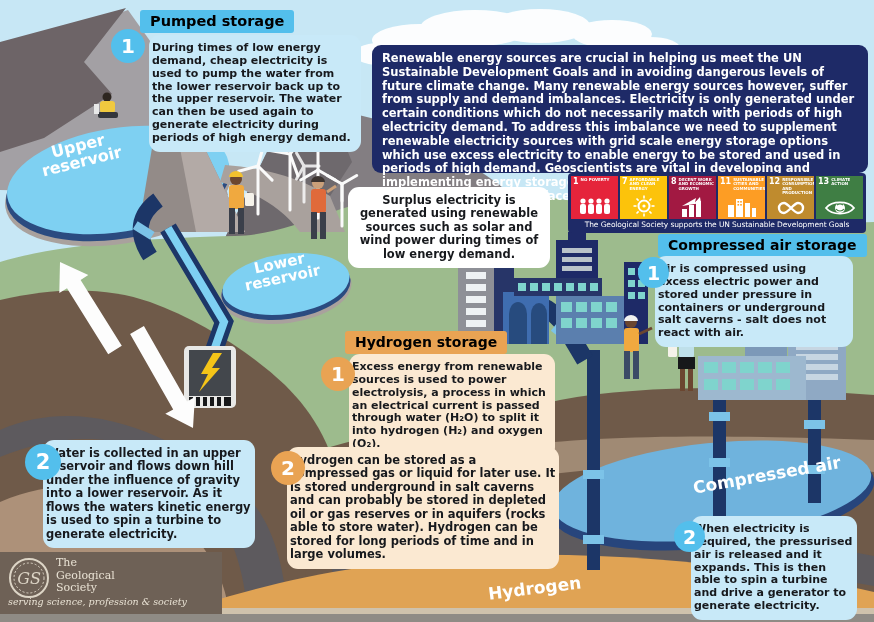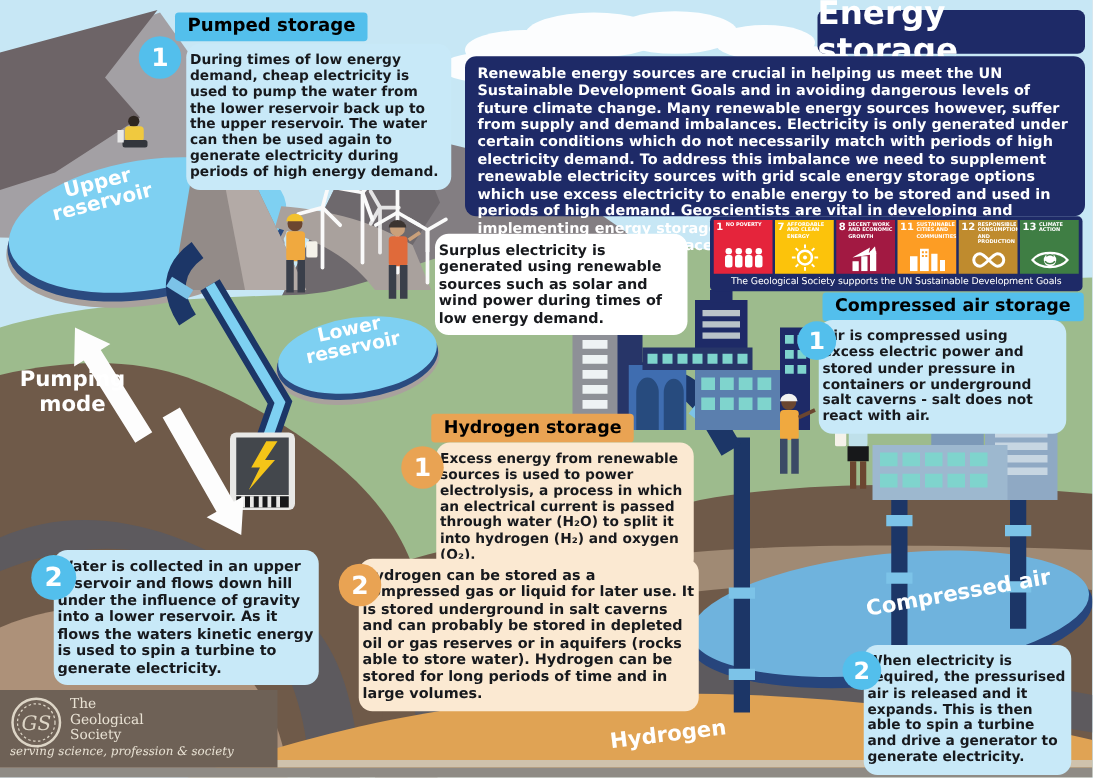--- a/index.html
+++ b/index.html
@@ -5,21 +5,21 @@
   html,body{margin:0;padding:0;background:#e8e8e8;}
   #poster{position:relative;width:874px;height:622px;overflow:hidden;background:#c7e7f5;
           font-family:"DejaVu Sans","Liberation Sans",sans-serif;}
   #scene{position:absolute;left:0;top:0;width:874px;height:622px;}
   .banner{position:absolute;color:#000000;font-weight:bold;font-size:14.5px;padding:3px 10px 4px;border-radius:3px;white-space:nowrap;}
   .banner.blue{background:#53bfec;}
   .banner.orange{background:#e9a353;}
   .callout{position:absolute;font-weight:bold;color:#17191d;border-radius:11px;padding:7px 3px;line-height:1.17;}
   .callout.blue{background:#c8e9f8;}
   .callout.cream{background:#fbe9d2;}
-  .callout.white{background:#ffffff;}
+  .callout.white{background:#ffffff;text-align:center;}
   .navybox{position:absolute;background:#1e2a67;color:#fff;font-weight:bold;border-radius:9px;}
   .num{position:absolute;border-radius:50%;color:#fff;font-weight:bold;display:flex;align-items:center;justify-content:center;z-index:5;}
   .num.blue{background:#53bfec;}
   .num.orange{background:#e9a353;}
   .scenelabel{position:absolute;color:#fff;font-weight:bold;line-height:1.02;}
   #title-box{position:absolute;left:654px;top:8px;width:214px;height:35px;background:#1e2a67;border-radius:6px;
              display:flex;align-items:center;justify-content:center;color:#fff;font-weight:bold;font-size:26px;}
   #intro-box{left:372px;top:45px;width:476px;height:114px;font-size:11.5px;line-height:1.2;padding:7px 10px;}
   #sdg-panel{position:absolute;left:568px;top:173px;width:298px;height:60px;background:#1e2a67;border-radius:4px;padding:3px 3px 0 3px;box-sizing:border-box;}
   #sdg-tiles{display:flex;gap:2px;}
@@ -305,21 +305,20 @@
       </g>
     </g>
 
     <polygon fill="#fdfdfd" points="108.2,354.2 121.8,345.8 80.6,279.9 88.3,275.1 60,262 59.3,293.1 67,288.3"></polygon>
     <polygon fill="#fdfdfd" points="130.1,334.0 143.9,326.0 187.0,401.4 194.9,397.0 193,428 165.3,413.8 173.2,409.4"></polygon>
 
     <rect x="0" y="608" width="874" height="6" fill="#cfc2ac"></rect>
     <rect x="0" y="614" width="874" height="8" fill="#8f8b85"></rect>
   </svg>
 
-  <div id="title-box">Energy storage</div>
 
   <div id="intro-box" class="navybox">Renewable energy sources are crucial in helping us meet the UN Sustainable Development Goals and in avoiding dangerous levels of future climate change. Many renewable energy sources however, suffer from supply and demand imbalances. Electricity is only generated under certain conditions which do not necessarily match with periods of high electricity demand. To address this imbalance we need to supplement renewable electricity sources with grid scale energy storage options which use excess electricity to enable energy to be stored and used in periods of high demand. Geoscientists are vital in developing and implementing energy storage techniques as they require an in depth knowledge of the subsurface.</div>
 
   <div class="banner blue" style="left:140px;top:10px;">Pumped storage</div>
   <div class="num blue" style="left:111px;top:29px;width:34px;height:34px;font-size:20px;">1</div>
   <div class="callout blue" style="left:149px;top:35px;width:206px;font-size:11px;">During times of low energy demand, cheap electricity is used to pump the water from the lower reservoir back up to the upper reservoir. The water can then be used again to generate electricity during periods of high energy demand.</div>
 
   <div class="callout white" style="left:348px;top:187px;width:196px;font-size:11.5px;">Surplus electricity is generated using renewable sources such as solar and wind power during times of low energy demand.</div>
 
   <div id="sdg-panel">
@@ -424,21 +423,20 @@
   <div class="num orange" style="left:321px;top:357px;width:34px;height:34px;font-size:20px;">1</div>
   <div class="callout cream" style="left:349px;top:354px;width:200px;font-size:11px;">Excess energy from renewable sources is used to power electrolysis, a process in which an electrical current is passed through water (H₂O) to split it into hydrogen (H₂) and oxygen (O₂).</div>
   <div class="num orange" style="left:271px;top:451px;width:34px;height:34px;font-size:20px;">2</div>
   <div class="callout cream" style="left:287px;top:447px;width:266px;font-size:11.5px;">Hydrogen can be stored as a compressed gas or liquid for later use. It is stored underground in salt caverns and can probably be stored in depleted oil or gas reserves or in aquifers (rocks able to store water). Hydrogen can be stored for long periods of time and in large volumes.</div>
 
   <div class="num blue" style="left:25px;top:444px;width:36px;height:36px;font-size:21px;">2</div>
   <div class="callout blue" style="left:43px;top:440px;width:206px;font-size:11.5px;">Water is collected in an upper reservoir and flows down hill under the influence of gravity into a lower reservoir. As it flows the waters kinetic energy is used to spin a turbine to generate electricity.</div>
 
   <div class="scenelabel" style="left:34px;top:138px;width:92px;font-size:16px;text-align:center;transform:rotate(-14deg);">Upper reservoir</div>
   <div class="scenelabel" style="left:238px;top:256px;width:86px;font-size:15px;text-align:center;transform:rotate(-12deg);">Lower reservoir</div>
-  <div class="scenelabel" style="left:8px;top:295px;width:100px;font-size:17px;text-align:center;line-height:1.15;">Pumping mode</div>
   <div class="scenelabel" style="left:692px;top:465px;width:170px;font-size:17px;white-space:nowrap;transform:rotate(-10deg);">Compressed air</div>
   <div class="scenelabel" style="left:488px;top:580px;font-size:17px;white-space:nowrap;transform:rotate(-7deg);">Hydrogen</div>
 
   <div id="footer-panel">
     <svg id="gs-seal" width="42" height="42" viewBox="0 0 42 42">
       <circle cx="21" cy="21" r="19" fill="none" stroke="#ddd5c6" stroke-width="2"></circle>
       <circle cx="21" cy="21" r="15" fill="none" stroke="#ddd5c6" stroke-width="1" stroke-dasharray="2,2"></circle>
       <text x="21" y="27" text-anchor="middle" font-family="DejaVu Serif, serif" font-style="italic" font-size="16" fill="#ddd5c6">GS</text>
     </svg>
     <div id="footer-org">The Geological Society</div>

